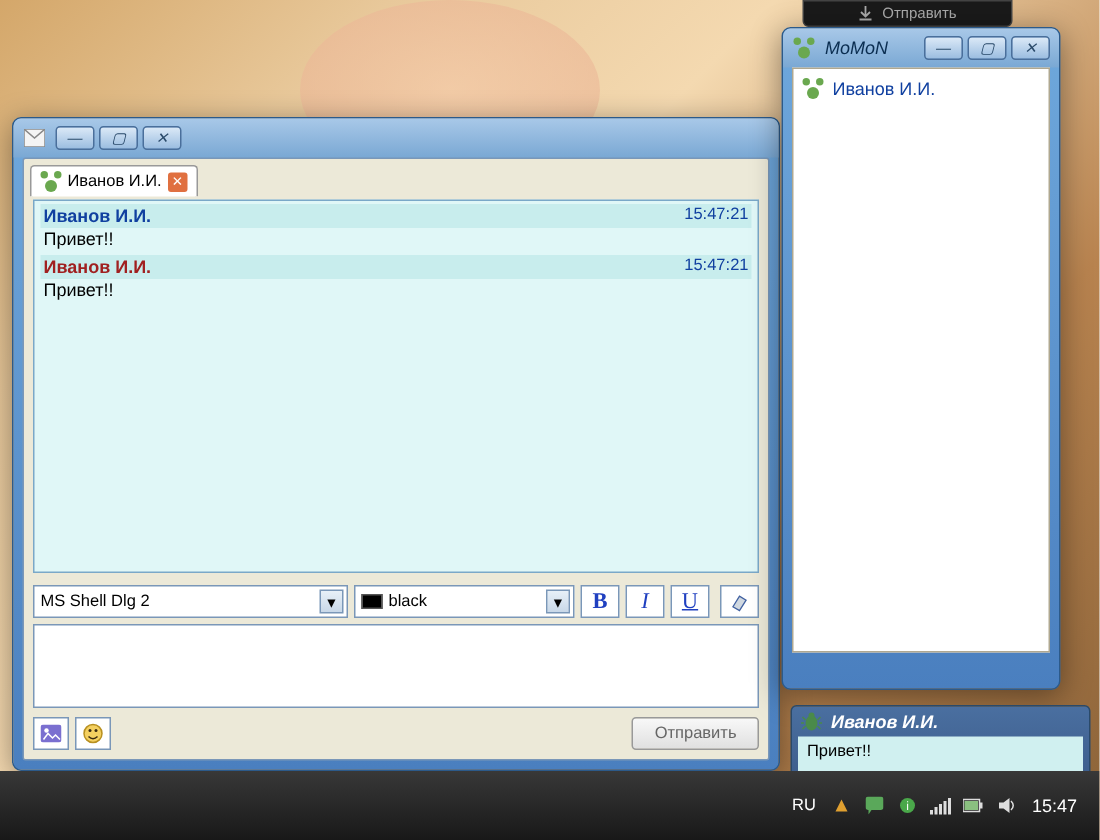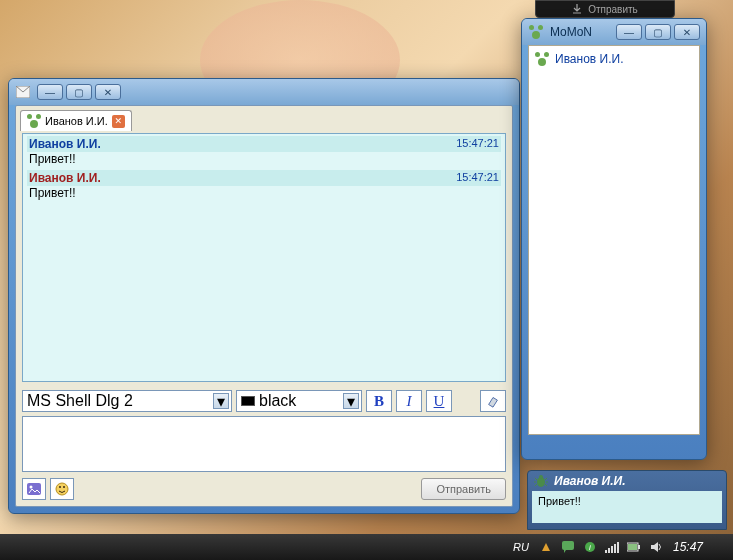--- a/index.html
+++ b/index.html
@@ -20,20 +20,21 @@
 
 .window {
   position: absolute;
   background: linear-gradient(180deg, #6fa8dc 0%, #4a7fbf 100%);
   border: 1px solid #2c5a8a; border-radius: 6px;
   box-shadow: 0 4px 20px rgba(0,0,0,0.4);
 }
 .titlebar {
   display: flex; align-items: center; padding: 4px 6px;
   height: 26px;
+  font-style: italic;
 }
 .titlebar .icon-box {
   width: 16px; height: 16px; margin-right: 6px;
   display: flex; align-items: center; justify-content: center;
 }
 .titlebar .title { color: #0a2d50; font-size: 12px; flex: 1; }
 .win-buttons { display: flex; gap: 3px; }
 .win-btn {
   width: 26px; height: 16px; background: linear-gradient(180deg,#dbe9f7,#9bbde0);
   border: 1px solid #4a6f9b; border-radius: 3px;
@@ -87,30 +88,30 @@
 .sender-remote { color: #1040a0; font-weight: bold; }
 .sender-local { color: #a02020; font-weight: bold; }
 .msg-time { color: #1040a0; font-size: 11px; }
 .msg-body { padding: 0 2px 4px; color: #000; }
 
 .format-row {
   display: flex; align-items: center; gap: 4px; padding: 4px 6px;
 }
 .combo {
   height: 22px; border: 1px solid #7a97b8; background: #fff;
-  display: flex; align-items: center; padding: 0 4px; font-size: 16px;
+  display: flex; align-items: center; padding: 0 4px; font-size: 11px;
   position: relative;
 }
 .combo .arrow {
   position: absolute; right: 2px; top: 2px; width: 16px; height: 16px;
   background: linear-gradient(180deg,#e8f0f8,#c8d8e8);
   border: 1px solid #7a97b8; display: flex; align-items: center; justify-content: center;
 }
 .combo.font { width: 210px; }
-.combo.color { width: 126px; }
+.combo.color { width: 147px; }
 .color-swatch { width: 14px; height: 10px; background: #000; border: 1px solid #555; margin-right: 4px; }
 .fmt-btn {
   width: 26px; height: 22px; border: 1px solid #7a97b8; background: #fff;
   display: flex; align-items: center; justify-content: center;
   font-size: 15px; font-family: 'Times New Roman', serif; color: #2040c0; cursor: pointer;
 }
 .fmt-btn.bold { font-weight: bold; }
 .fmt-btn.italic { font-style: italic; }
 .fmt-btn.under { text-decoration: underline; }
 .fmt-btn.clear { margin-left: auto; }
@@ -168,29 +169,29 @@
 
 #dl-bar {
   position: absolute; top: 0; right: 58px; width: 140px; height: 18px;
   background: #1a1a1a; border: 1px solid #444; border-radius: 0 0 4px 4px;
   display: flex; align-items: center; justify-content: center; gap: 6px;
   color: #aaa; font-size: 10px;
 }
 
 
 #taskbar {
-  position: absolute; bottom: 0; left: 0; right: 0; height: 26px;
+  position: absolute; bottom: 0; left: 0; right: 0; height: 46px;
   background: linear-gradient(180deg,#383838,#181818);
-  display: flex; align-items: center; padding: 0 8px; font-style: italic;
+  display: flex; align-items: center; padding: 0 8px;
 }
 #taskbar .spacer { flex: 1; }
 .tray { display: flex; align-items: center; gap: 8px; color: #ddd; font-size: 11px; }
 .tray-icon { width: 14px; height: 14px; display: flex; align-items: center; justify-content: center; }
 .lang { color: #fff; font-size: 11px; margin-right: 10px; }
-.clock { color: #fff; font-size: 12px; margin-left: 10px; margin-right: 22px; }
+.clock { color: #fff; font-size: 12px; margin-left: 10px; margin-right: 7px; }
 .signal-bars { display: flex; align-items: flex-end; gap: 1px; height: 12px; }
 .signal-bars span { width: 2px; background: #ddd; }
 .signal-bars span:nth-child(1){height:3px}
 .signal-bars span:nth-child(2){height:5px}
 .signal-bars span:nth-child(3){height:7px}
 .signal-bars span:nth-child(4){height:9px}
 .signal-bars span:nth-child(5){height:11px}
 </style>
 </head>
 <body>

